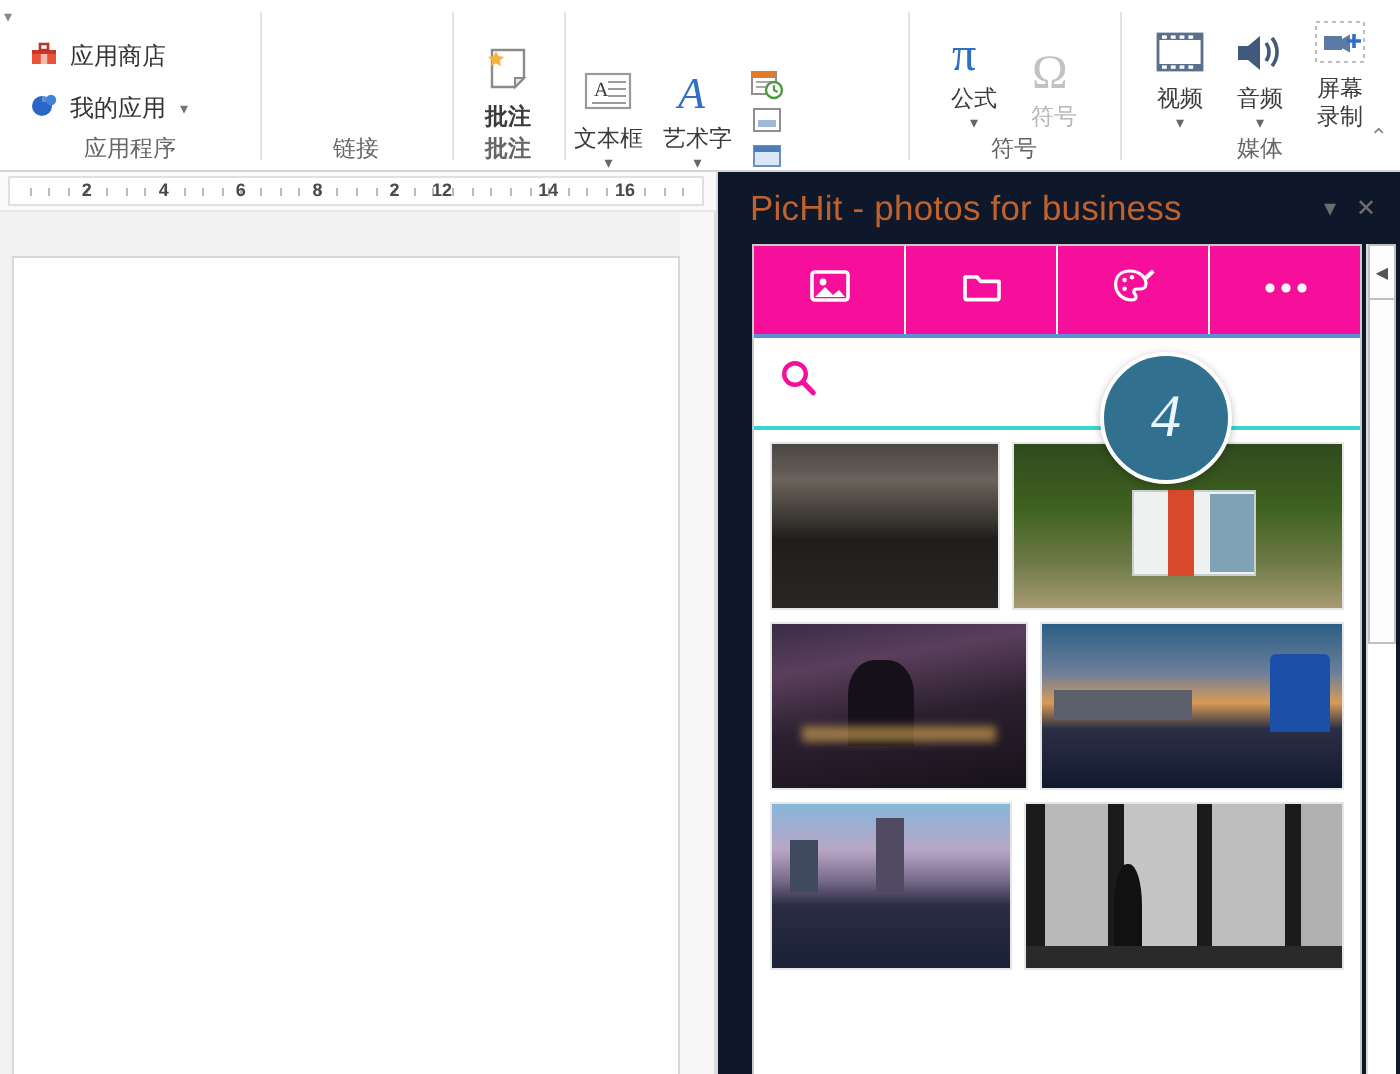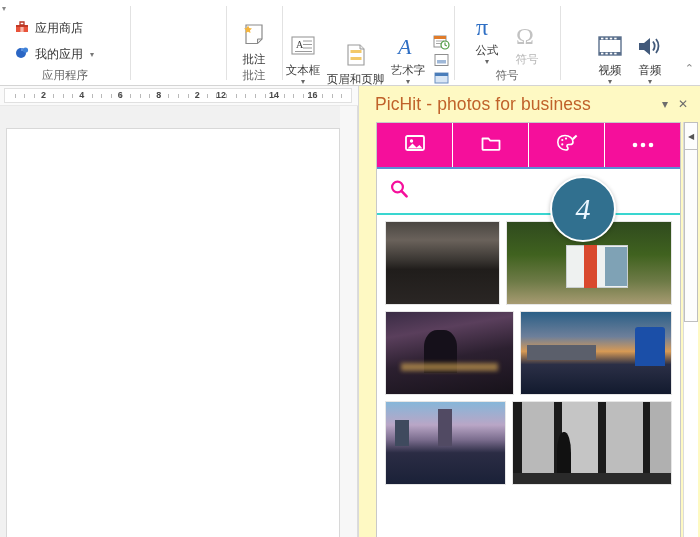--- a/index.html
+++ b/index.html
@@ -87,21 +87,21 @@
   .doc-divider {
     position:absolute; top:106px; left:357px; width:1px; bottom:0; background:#dcdcdc;
   }
   .doc-gutter {
     position:absolute; top:106px; left:340px; width:17px; bottom:0; background:#f7f7f7;
   }
 
   
   .pane {
     position:absolute; left:358px; top:86px; width:342px; bottom:0;
-    background:#fef9c3; border-left:1px solid #d9d9d9;
+    background:#0f172a; border-left:1px solid #d9d9d9;
   }
   .pane-header {
     position:relative; height:36px; display:flex; align-items:center;
     padding:0 8px 0 16px;
   }
   .pane-title {
     flex:1; font-size:17.5px; color:#c0622a; white-space:nowrap;
     letter-spacing:.1px;
   }
   .pane-hbtn {
@@ -210,23 +210,24 @@
               <span class="caret">▾</span>
             </div>
           </div>
         </div>
         <div class="rgroup-label">应用程序</div>
       </div>
 
       <div class="rgroup" style="width:96px;">
         <div class="rgroup-body" style="justify-content:center;">
         </div>
-      </div>
-
-      <div class="rgroup" style="width:56px;">
+        <div class="rgroup-label">链接</div>
+      </div>
+
+      <div class="rgroup" style="width:56px;font-weight:bold;">
         <div class="rgroup-body" style="justify-content:center;">
           <div class="cmd">
             <span class="glyph">
               <svg width="30" height="28" viewBox="0 0 30 28">
                 <path d="M7 3h16v14l-4.5 4.5H7z" fill="#fff" stroke="#8a8a8a" stroke-width="1.2"></path>
                 <path d="M23 17l-4.5 4.5V17z" fill="#e8e8e8" stroke="#8a8a8a" stroke-width="1"></path>
                 <path d="M9 3.5l1.3 2.6 2.7.3-2 1.9.5 2.7-2.5-1.3-2.5 1.3.5-2.7-2-1.9 2.7-.3z" fill="#f5b53c"></path>
               </svg>
             </span>
             <span class="clabel">批注</span>
@@ -240,31 +241,20 @@
           <div class="cmd">
             <span class="glyph">
               <svg width="28" height="26" viewBox="0 0 28 26">
                 <rect x="3" y="3" width="22" height="17" fill="#fff" stroke="#9a9a9a" stroke-width="1.1"></rect>
                 <text x="7" y="14" font-size="10" font-family="Liberation Serif, serif" fill="#3a3a3a">A</text>
                 <path d="M14 7h9M14 10.5h9M14 14h9M6 17.5h17" stroke="#9a9a9a" stroke-width="1"></path>
               </svg>
             </span>
             <span class="clabel">文本框</span>
             <span class="caret">▾</span>
-          </div>
-          <div class="cmd">
-            <span class="glyph">
-              <svg width="28" height="26" viewBox="0 0 28 26">
-                <path d="M6 2h12l4 4v16H6z" fill="#fff" stroke="#9a9a9a" stroke-width="1.1"></path>
-                <path d="M18 2v4h4" fill="#eee" stroke="#9a9a9a" stroke-width="1"></path>
-                <rect x="8.5" y="7" width="11" height="3" fill="#f3c969"></rect>
-                <rect x="8.5" y="14" width="11" height="3" fill="#f3c969"></rect>
-              </svg>
-            </span>
-            <span class="clabel">页眉和页脚</span>
           </div>
           <div class="cmd">
             <span class="glyph">
               <svg width="28" height="26" viewBox="0 0 28 26">
                 <text x="4" y="20" font-size="22" font-style="italic" font-family="Liberation Serif, serif" fill="#2f6fc4">A</text>
               </svg>
             </span>
             <span class="clabel">艺术字</span>
             <span class="caret">▾</span>
           </div>
@@ -343,21 +333,34 @@
           <div class="cmd">
             <span class="glyph">
               <svg width="30" height="26" viewBox="0 0 30 26">
                 <path d="M4 9h5l6-5v17l-6-5H4z" fill="#41597a"></path>
                 <path d="M18 7.5a7.5 7.5 0 0 1 0 9M21 5a11 11 0 0 1 0 14" stroke="#41597a" stroke-width="1.8" fill="none"></path>
               </svg>
             </span>
             <span class="clabel">音频</span>
             <span class="caret">▾</span>
           </div>
-        </div>
+          <div class="cmd">
+            <span class="glyph">
+              <svg width="30" height="26" viewBox="0 0 30 26">
+                <rect x="3" y="2" width="24" height="20" fill="none" stroke="#bdbdbd" stroke-width="1" stroke-dasharray="2 2"></rect>
+                <rect x="7" y="9" width="9" height="7" fill="#5b7ba6"></rect>
+                <path d="M16 10.5l4-2.2v9l-4-2.2z" fill="#5b7ba6"></path>
+                <path d="M22 8v7M18.5 11.5h7" stroke="#2f6fc4" stroke-width="1.8"></path>
+              </svg>
+            </span>
+            <span class="clabel">屏幕</span>
+            <span class="clabel">录制</span>
+          </div>
+        </div>
+        <div class="rgroup-label">媒体</div>
       </div>
 
     </div>
     <span class="collapse-arrow">⌃</span>
   </div>
 
   <div class="ruler">
     <div class="ruler-inner" id="ruler-inner">
         <div class="rtick" style="left: 9.61111px;"></div>
         <div class="rtick" style="left: 19.2222px;"></div>

